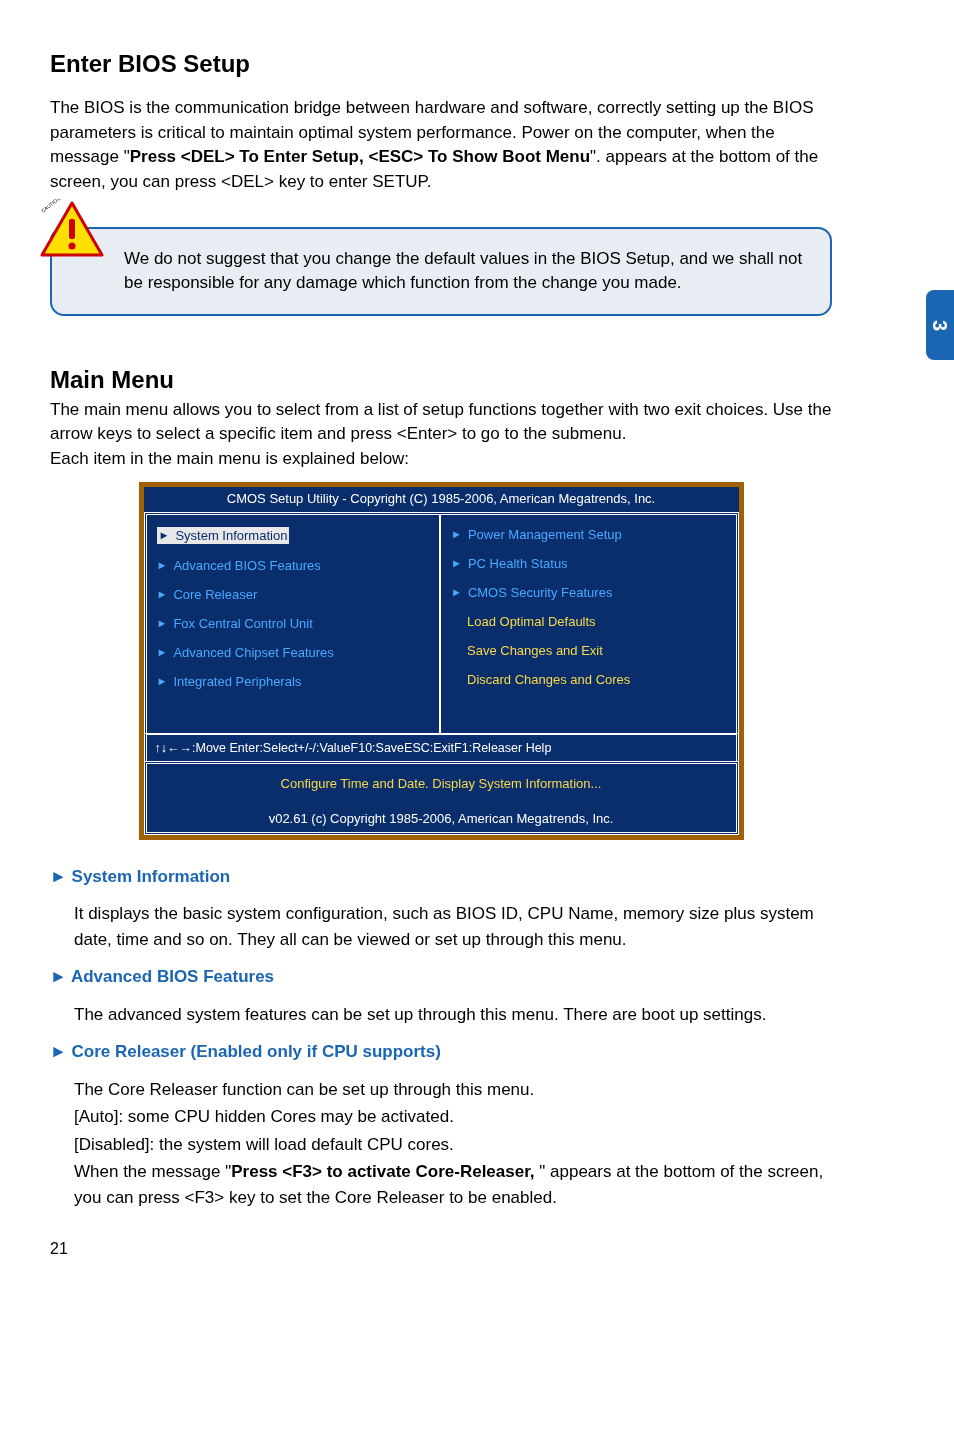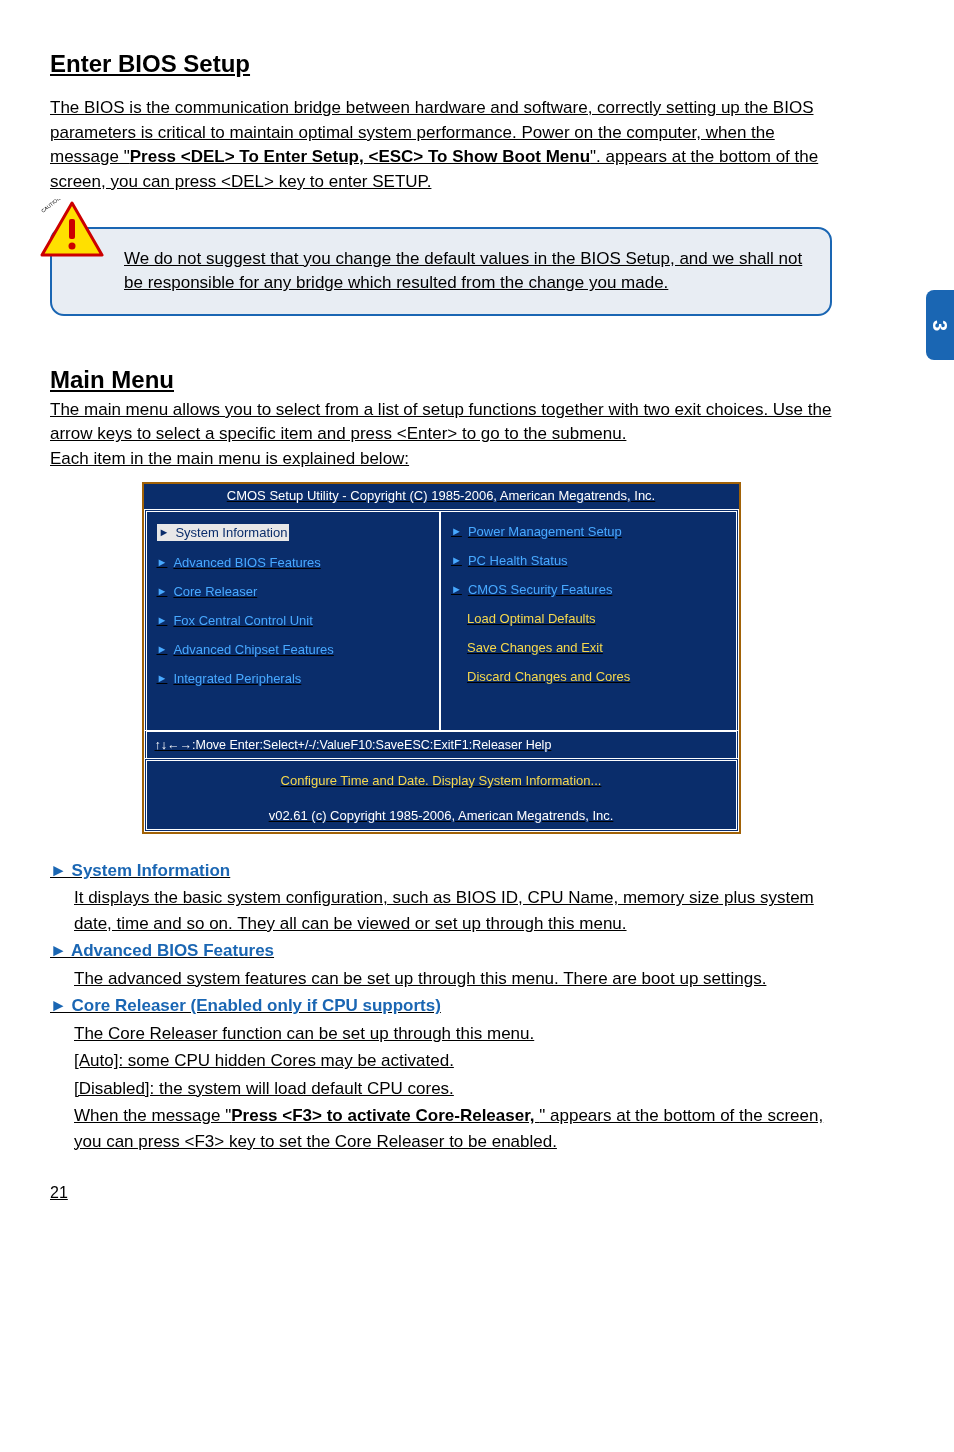--- a/index.html
+++ b/index.html
@@ -8,21 +8,20 @@
     font-family: Arial, Helvetica, sans-serif;
     background: #fff;
     color: #000;
     width: 954px;
     position: relative;
   }
   .page {
     padding: 50px 50px 30px 50px;
     box-sizing: border-box;
     width: 882px;
-    text-decoration: underline;
   }
   .side-tab {
     position: absolute;
     right: 0;
     top: 290px;
     width: 28px;
     height: 70px;
     background: #1a66b3;
     color: #fff;
     font-weight: bold;
@@ -67,21 +66,21 @@
     top: -30px;
     width: 68px;
     height: 60px;
   }
   .bios-frame {
     width: 595px;
     margin: 10px auto 0 auto;
     background: #0a2d6b;
     color: #fff;
     font-family: Arial, sans-serif;
-    border: 2px solid #a16207;
+    border: 5px solid #a16207;
   }
   .bios-title {
     background: #0a2d6b;
     color: #fff;
     font-size: 13px;
     padding: 4px 4px 6px 4px;
     text-align: center;
   }
   .bios-cols {
     display: flex;
@@ -146,21 +145,21 @@
     margin-top: 20px;
   }
   .desc-block {
     margin-top: 24px;
     font-size: 17px;
     line-height: 1.5;
   }
   .desc-block .heading {
     color: #1a66b3;
     font-weight: bold;
-    margin: 2px 0;
+    margin: 12px 0;
   }
   .desc-block .indent {
     margin-left: 24px;
     margin-bottom: 2px;
   }
   .page-num {
     text-align: left;
     font-size: 16px;
     margin-top: 30px;
   }
@@ -181,21 +180,21 @@
     <span>The BIOS is the communication bridge between hardware and software, correctly setting up the BIOS parameters is critical to maintain optimal system performance. Power on the computer, when the message "</span><b>Press &lt;DEL&gt; To Enter Setup, &lt;ESC&gt; To Show Boot Menu</b><span>". appears at the bottom of the screen, you can press &lt;DEL&gt; key to enter SETUP.</span>
   </p>
 
   <div class="caution-box">
     <svg class="caution-icon" viewBox="0 0 68 60">
       <polygon points="34,4 64,56 4,56" fill="#ffe000" stroke="#c00" stroke-width="3" stroke-linejoin="round"></polygon>
       <rect x="31" y="20" width="6" height="20" fill="#c00" rx="2"></rect>
       <circle cx="34" cy="47" r="3.5" fill="#c00"></circle>
       <text x="5" y="14" font-size="5" fill="#000" transform="rotate(-38 5 14)">CAUTION</text>
     </svg>
-    <span>We do not suggest that you change the default values in the BIOS Setup, and we shall not be responsible for any bridge which resulted from the change you made.</span>
+    <span>We do not suggest that you change the default values in the BIOS Setup, and we shall not be responsible for any damage which function from the change you made.</span>
   </div>
 
   <h2 class="main-menu-title">Main Menu</h2>
   <p class="body" style="white-space:pre-line;">The main menu allows you to select from a list of setup functions together with two exit choices. Use the arrow keys to select a specific item and press &lt;Enter&gt; to go to the submenu.
 Each item in the main menu is explained below:</p>
 
   <div class="bios-frame">
     <div class="bios-title">CMOS Setup Utility - Copyright (C) 1985-2006, American Megatrends, Inc.</div>
     <div class="bios-cols">
       <div class="bios-col left">

